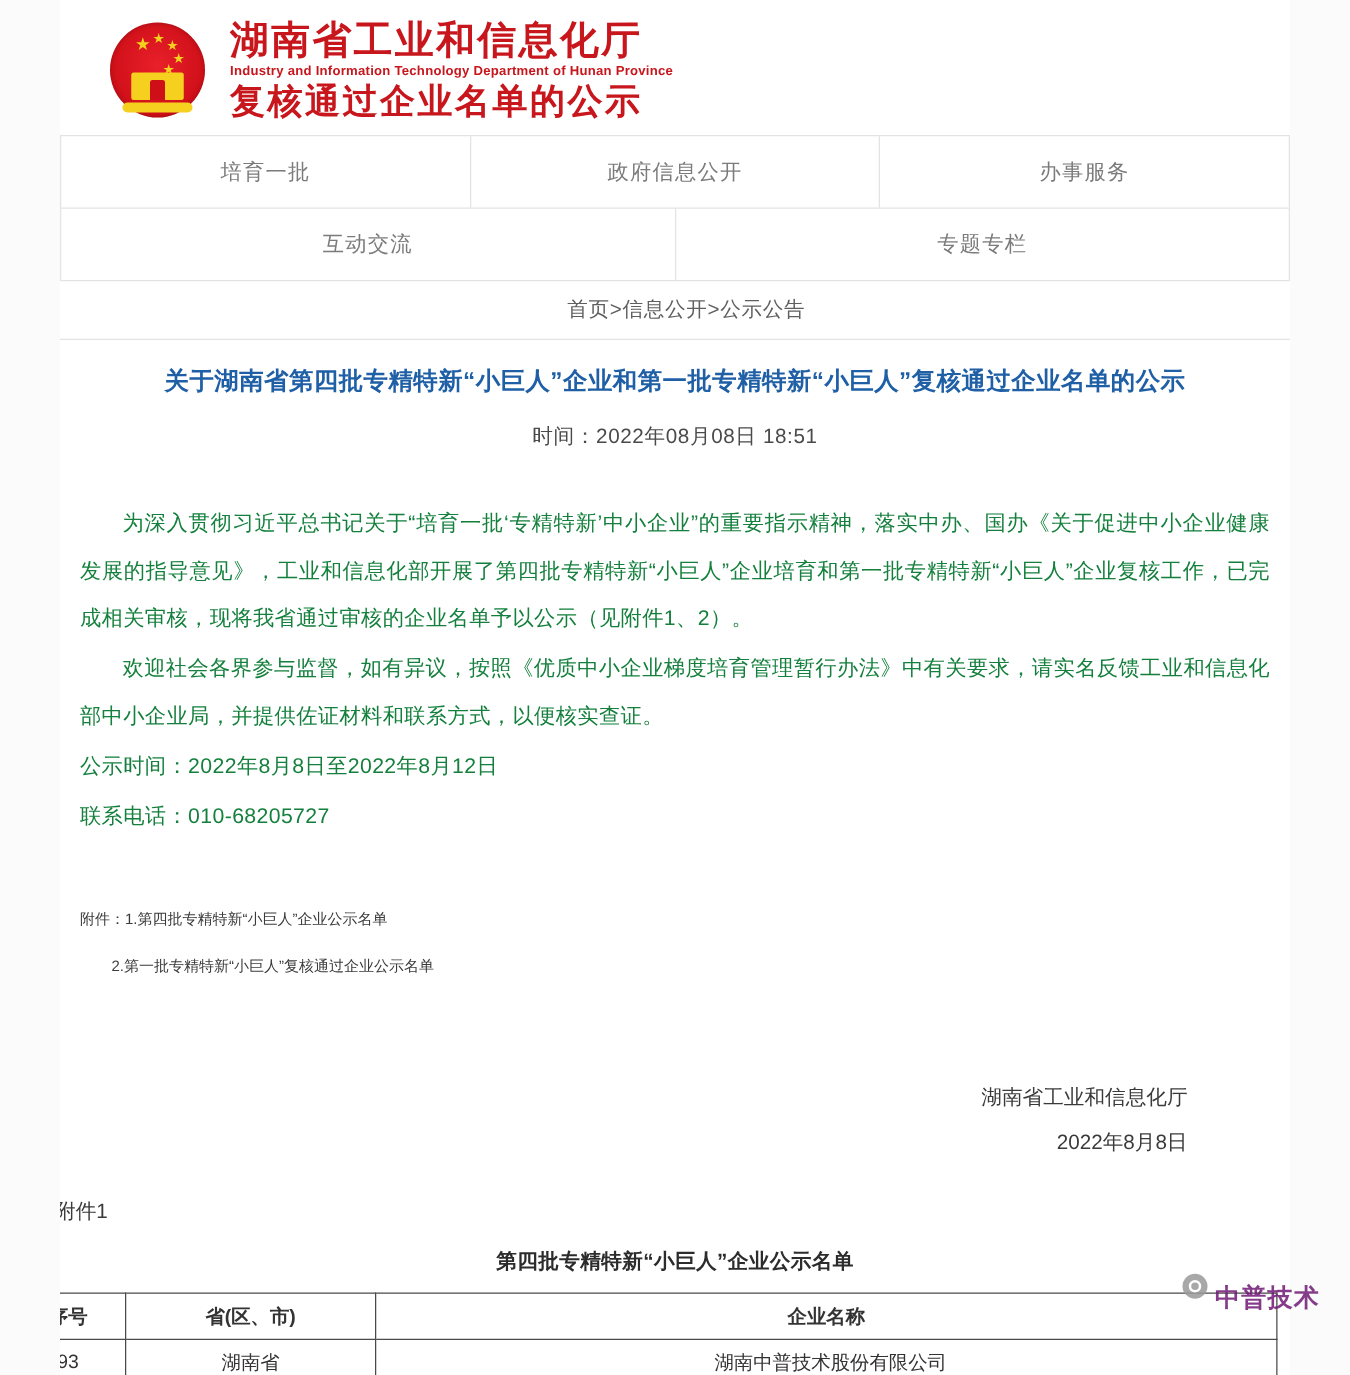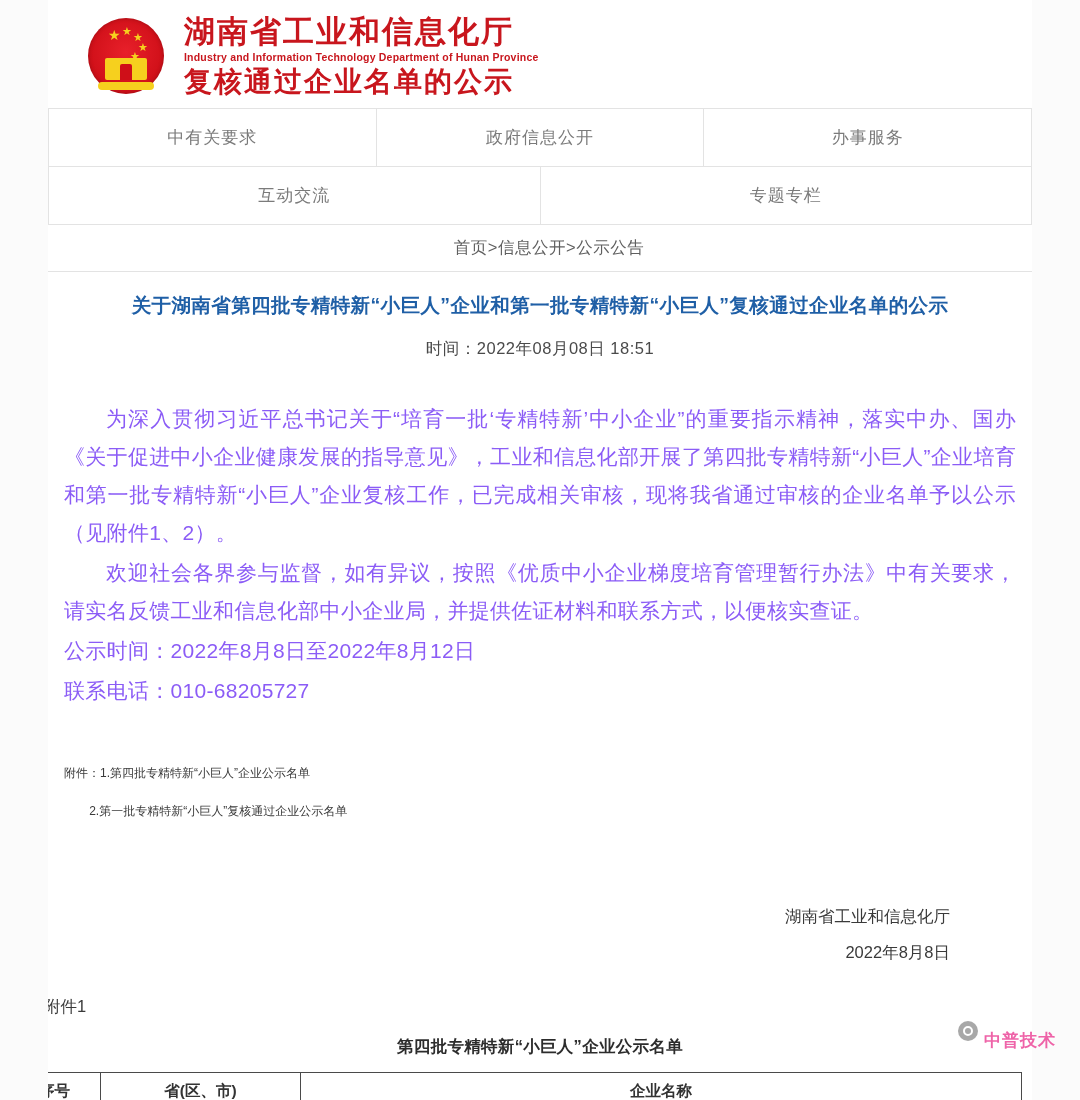--- a/index.html
+++ b/index.html
@@ -159,23 +159,23 @@
   }
   .doc-time {
     text-align: center;
     font-size: 16.5px;
     color: #4a4a4a;
     margin-top: 18px;
     letter-spacing: 0.5px;
   }
   .body-text {
     margin-top: 40px;
-    font-size: 21px;
+    font-size: 17px;
     line-height: 38px;
-    color: #8b5cf6;
+    color: #15803d;
     letter-spacing: 0.3px;
   }
   .body-text p {
     margin: 0 0 2px 0;
     text-align: justify;
   }
   .indent { text-indent: 2em; }
   .attach {
     margin-top: 44px;
     font-size: 12px;
@@ -251,22 +251,22 @@
     position: absolute;
     left: 5px;
     top: 5px;
     width: 10px;
     height: 10px;
     border-radius: 50%;
     border: 2px solid #ffffff;
     box-sizing: border-box;
   }
   .wm-text {
-    font-size: 17px;
-    color: #ec4899;
+    font-size: 20px;
+    color: #701a75;
     letter-spacing: 1px;
     font-weight: bold;
     margin-top: 20px;
   }
   
   .edge-left, .edge-right {
     position: absolute;
     top: 0;
     width: 48px;
     height: 1100px;
@@ -294,21 +294,21 @@
     </div>
     <div class="titles">
       <div class="title-cn-1">湖南省工业和信息化厅</div>
       <div class="title-en">Industry and Information Technology Department of Hunan Province</div>
       <div class="title-cn-2">复核通过企业名单的公示</div>
     </div>
   </div>
 
   <div class="navwrap">
     <div class="navrow">
-      <div class="navcell">中有关要求</div>
+      <div class="navcell">培育一批</div>
       <div class="navcell">政府信息公开</div>
       <div class="navcell">办事服务</div>
     </div>
     <div class="navrow">
       <div class="navcell">互动交流</div>
       <div class="navcell">专题专栏</div>
     </div>
   </div>
 
   <div class="crumbwrap">

